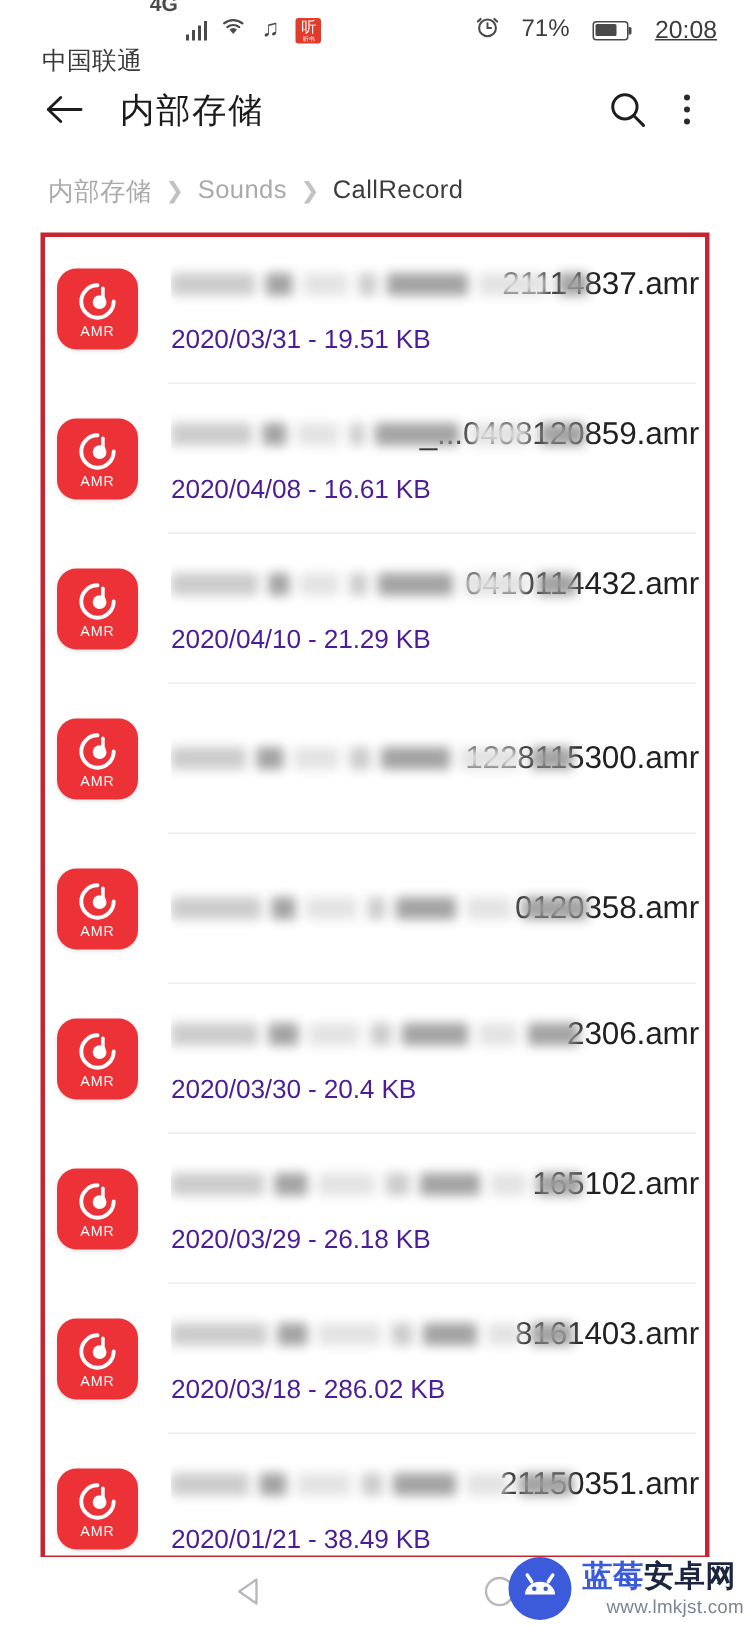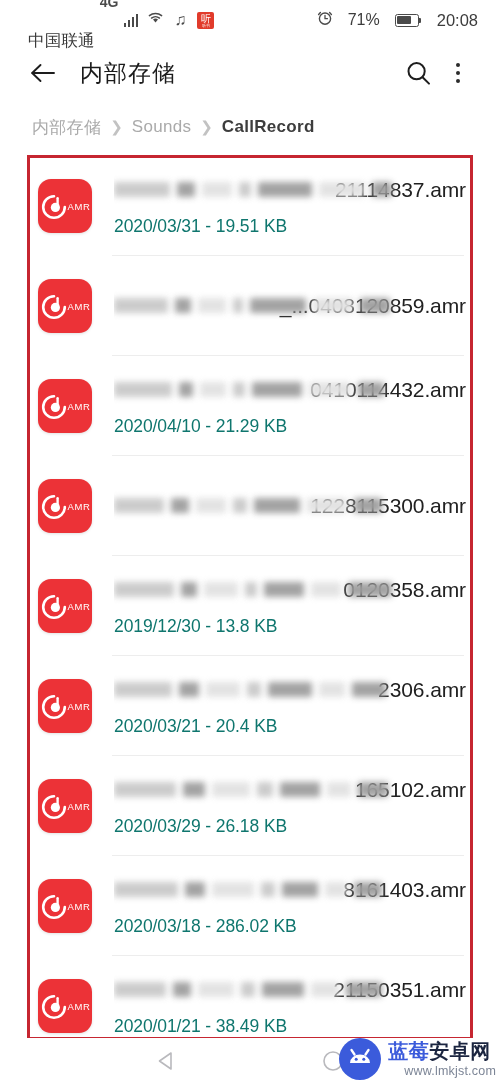--- a/index.html
+++ b/index.html
@@ -79,21 +79,21 @@
   }
   .battery::after {
     content: "";
     position: absolute;
     right: -3.6px; top: 3.5px;
     width: 2.4px; height: 5px;
     background: #4a4a4a;
     border-radius: 0 1px 1px 0;
   }
   .battery > span { display:block; height: 100%; width: 72%; background: #4a4a4a; border-radius: 1px; }
-  .clock { font-size: 16.5px; color: #3c3c3c; margin-left: 3px; }
+  .clock { font-size: 16.5px; color: #3c3c3c; margin-left: 3px; text-decoration: underline; }
 
   
   .appbar {
     position: absolute;
     top: 40px; left: 0;
     width: 500px; height: 66px;
     display: flex;
     align-items: center;
     padding: 0 22px 0 26px;
   }
@@ -114,21 +114,21 @@
   .breadcrumb {
     position: absolute;
     top: 108px; left: 0;
     width: 500px; height: 38px;
     display: flex;
     align-items: center;
     padding-left: 32px;
     gap: 9px;
   }
   .crumb { font-size: 17px; color: #aaaaaa; letter-spacing: .3px; }
-  .crumb.active { color: #3d3d3d; font-weight: bold; }
+  .crumb.active { color: #3d3d3d; }
   .crumb-sep { font-size: 15px; color: #c2c2c2; font-weight: 300; }
 
   
   .annotation-box {
     position: absolute;
     left: 27px; top: 155px;
     width: 446px; height: 885px;
     border: 3px solid #c62631;
     pointer-events: none;
     z-index: 5;
@@ -158,21 +158,21 @@
   }
   .file-row:last-child::after { display: none; }
 
   .amr-icon {
     width: 54px; height: 54px;
     border-radius: 13px;
     background: #ec3237;
     position: relative;
     flex: none;
     display: flex;
-    flex-direction: row;
+    flex-direction: column;
     align-items: center;
     justify-content: center;
     box-shadow: 0 1px 3px rgba(0,0,0,.12);
   }
   .amr-icon .disc { margin-top: 2px; }
   .amr-icon .amr-label {
     font-size: 9.5px;
     color: #ffffff;
     letter-spacing: .6px;
     margin-top: 1px;
@@ -210,21 +210,21 @@
     gap: 7px;
     filter: blur(3.4px);
     opacity: .95;
   }
   .redaction i { display: block; height: 15px; border-radius: 1px; background: #c9c9c9; }
   .redaction i.d { background: #9e9e9e; }
   .redaction i.l { background: #e2e2e2; }
 
   .file-meta {
     font-size: 17.5px;
-    color: #0f766e;
+    color: #4c1d95;
     margin-top: 11px;
     font-family: "Liberation Sans", sans-serif;
     letter-spacing: -0.1px;
   }
 
   
   .navbar {
     position: absolute;
     left: 0; bottom: 0;
     width: 500px; height: 45px;
@@ -389,20 +389,21 @@
             <span class="redaction">
               <i style="width: 54px;"></i>
               <i class="d" style="width: 16px;"></i>
               <i class="l" style="width: 28px;"></i>
               <i style="width: 10px;"></i>
               <i class="d" style="width: 56px;"></i>
               <i class="l" style="width: 40px;"></i>
               <i class="d" style="width: 30px;"></i>
             </span>
           </div>
+          <div class="file-meta">2020/04/08 - 16.61 KB</div>
         </div>
       </div>
       <div class="file-row">
         <div class="amr-icon">
           <svg class="disc" width="28" height="28" viewBox="0 0 28 28">
             <path d="M14 3.2 A10.8 10.8 0 1 0 24.8 14" stroke="#ffffff" stroke-width="2.6" fill="none" stroke-linecap="round"></path>
             <circle cx="15.4" cy="14.4" r="4.6" fill="#ffffff"></circle>
             <path d="M17.6 12.4 V5.2" stroke="#ffffff" stroke-width="2.4" stroke-linecap="round"></path>
           </svg>
           <span class="amr-label">AMR</span>
@@ -462,21 +463,20 @@
             <span class="redaction">
               <i style="width: 60px;"></i>
               <i class="d" style="width: 16px;"></i>
               <i class="l" style="width: 34px;"></i>
               <i style="width: 12px;"></i>
               <i class="d" style="width: 40px;"></i>
               <i class="l" style="width: 30px;"></i>
               <i class="d" style="width: 44px;"></i>
             </span>
           </div>
-          <div class="file-meta">2019/12/30 - 13.8 KB</div>
         </div>
       </div>
       <div class="file-row">
         <div class="amr-icon">
           <svg class="disc" width="28" height="28" viewBox="0 0 28 28">
             <path d="M14 3.2 A10.8 10.8 0 1 0 24.8 14" stroke="#ffffff" stroke-width="2.6" fill="none" stroke-linecap="round"></path>
             <circle cx="15.4" cy="14.4" r="4.6" fill="#ffffff"></circle>
             <path d="M17.6 12.4 V5.2" stroke="#ffffff" stroke-width="2.4" stroke-linecap="round"></path>
           </svg>
           <span class="amr-label">AMR</span>
@@ -487,21 +487,21 @@
             <span class="redaction">
               <i style="width: 58px;"></i>
               <i class="d" style="width: 20px;"></i>
               <i class="l" style="width: 34px;"></i>
               <i style="width: 14px;"></i>
               <i class="d" style="width: 44px;"></i>
               <i class="l" style="width: 26px;"></i>
               <i class="d" style="width: 34px;"></i>
             </span>
           </div>
-          <div class="file-meta">2020/03/21 - 20.4 KB</div>
+          <div class="file-meta">2020/03/30 - 20.4 KB</div>
         </div>
       </div>
       <div class="file-row">
         <div class="amr-icon">
           <svg class="disc" width="28" height="28" viewBox="0 0 28 28">
             <path d="M14 3.2 A10.8 10.8 0 1 0 24.8 14" stroke="#ffffff" stroke-width="2.6" fill="none" stroke-linecap="round"></path>
             <circle cx="15.4" cy="14.4" r="4.6" fill="#ffffff"></circle>
             <path d="M17.6 12.4 V5.2" stroke="#ffffff" stroke-width="2.4" stroke-linecap="round"></path>
           </svg>
           <span class="amr-label">AMR</span>

